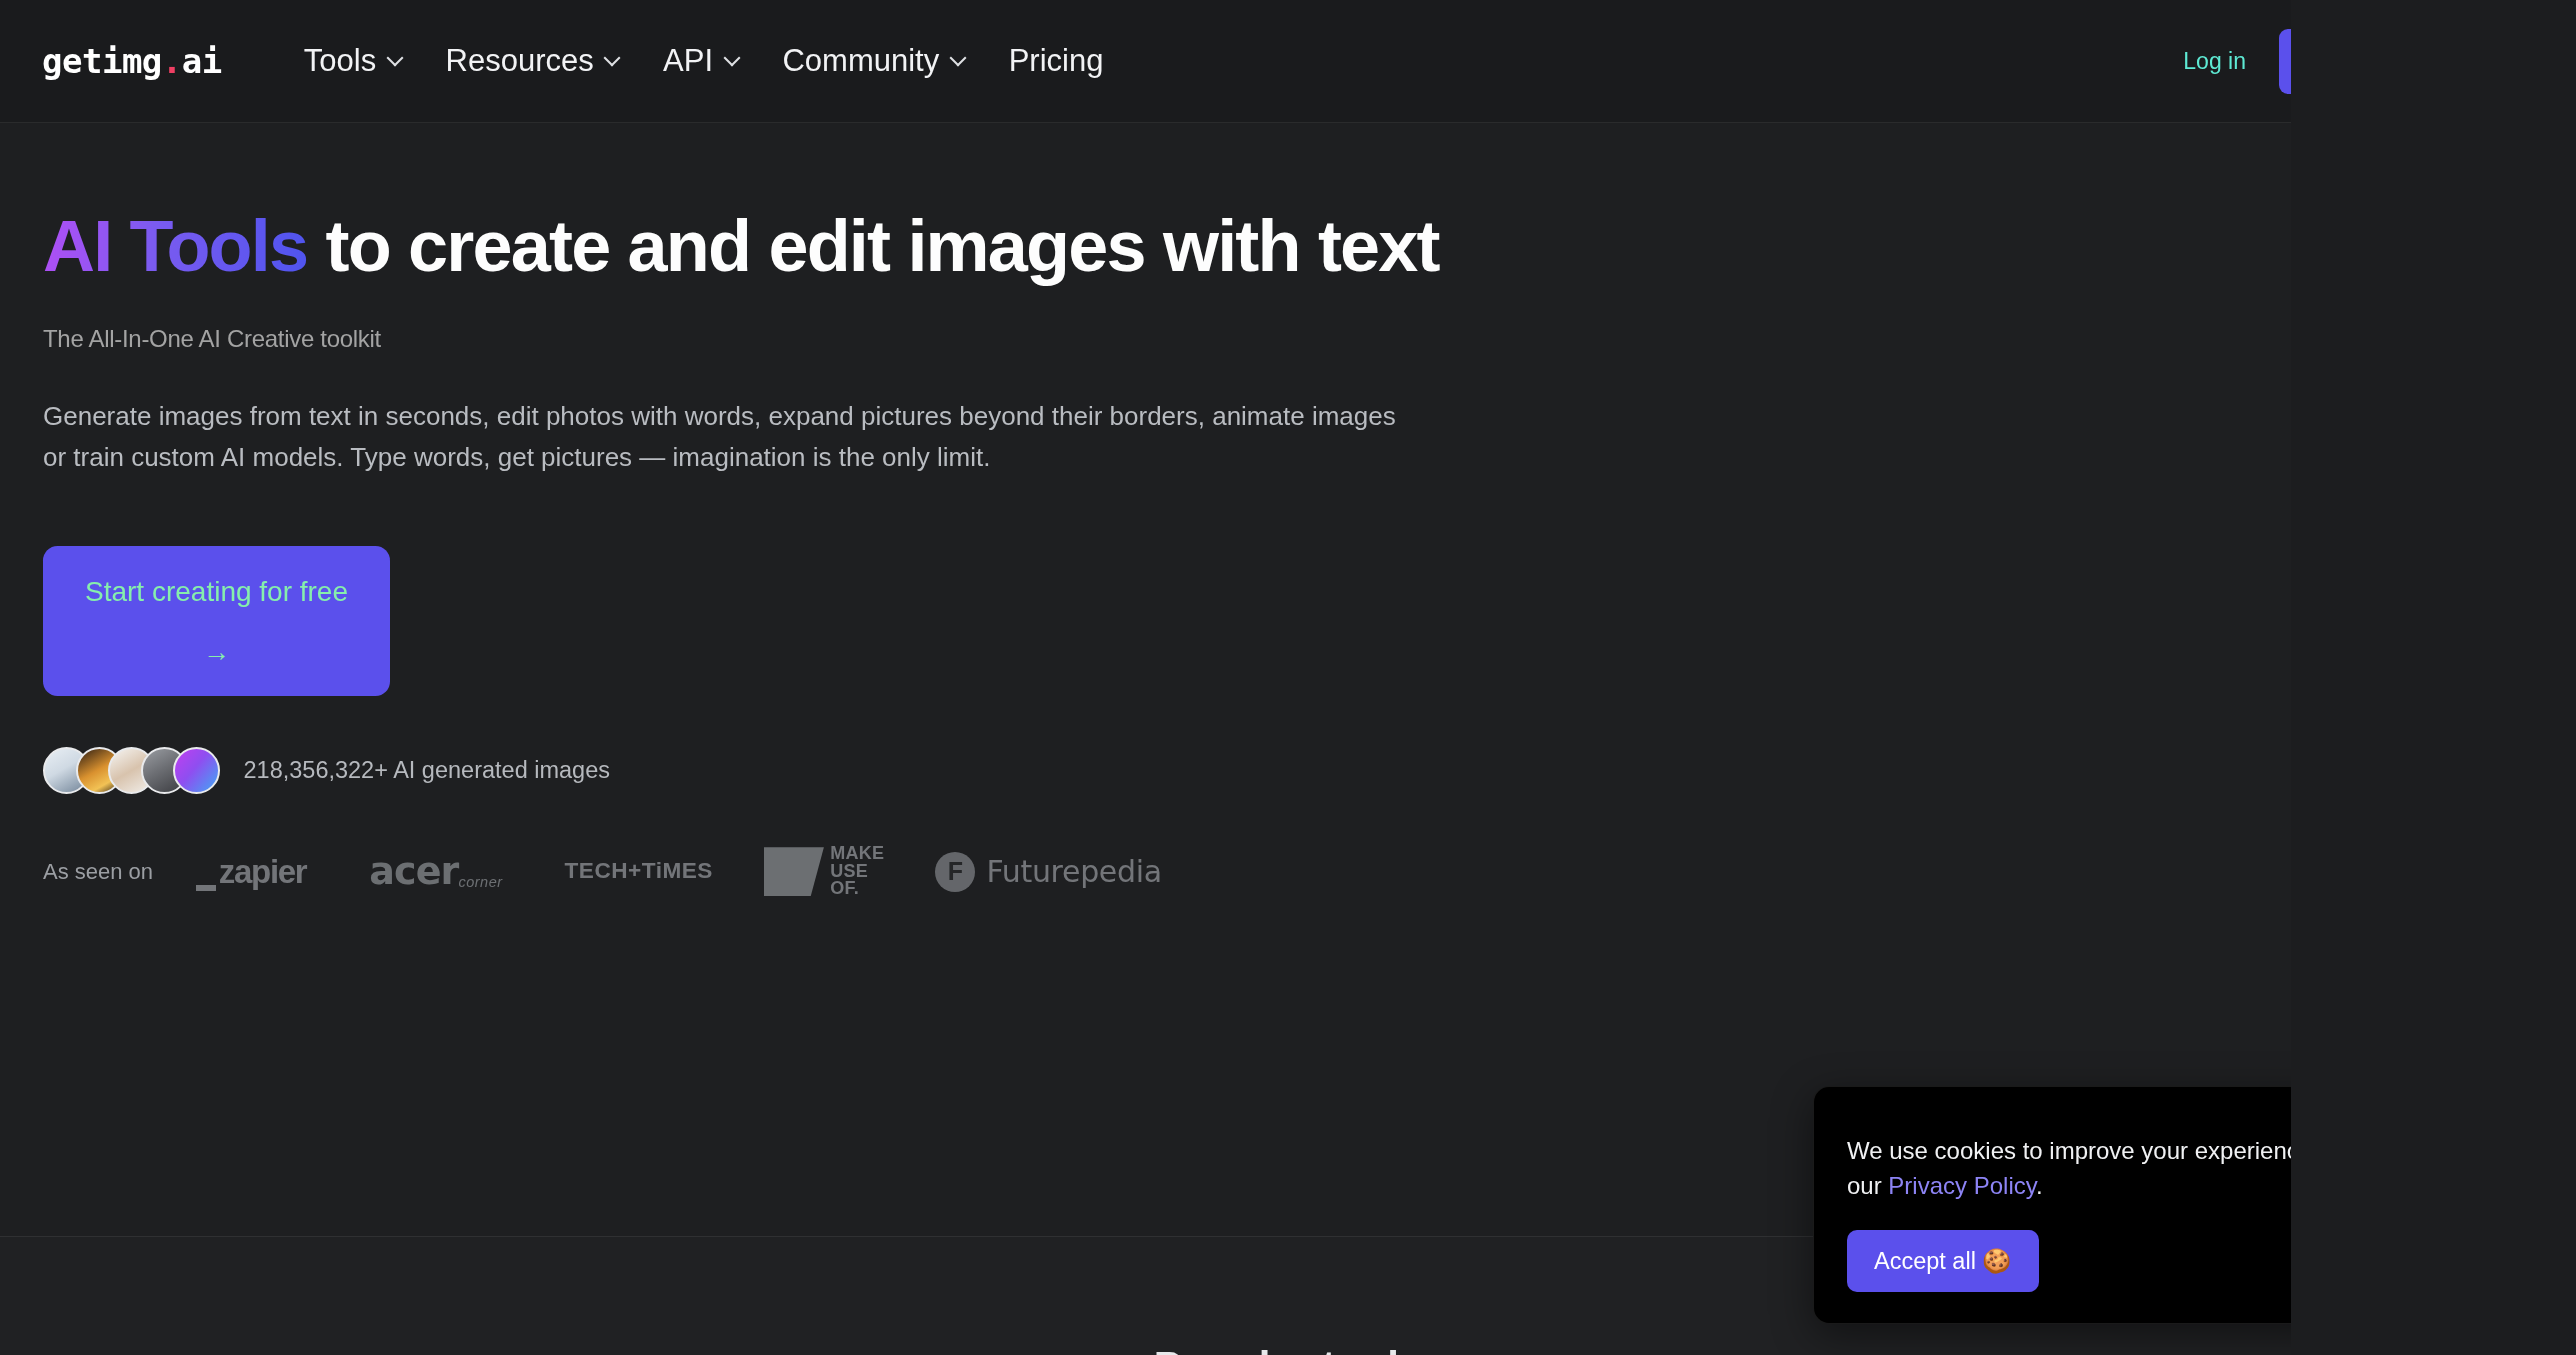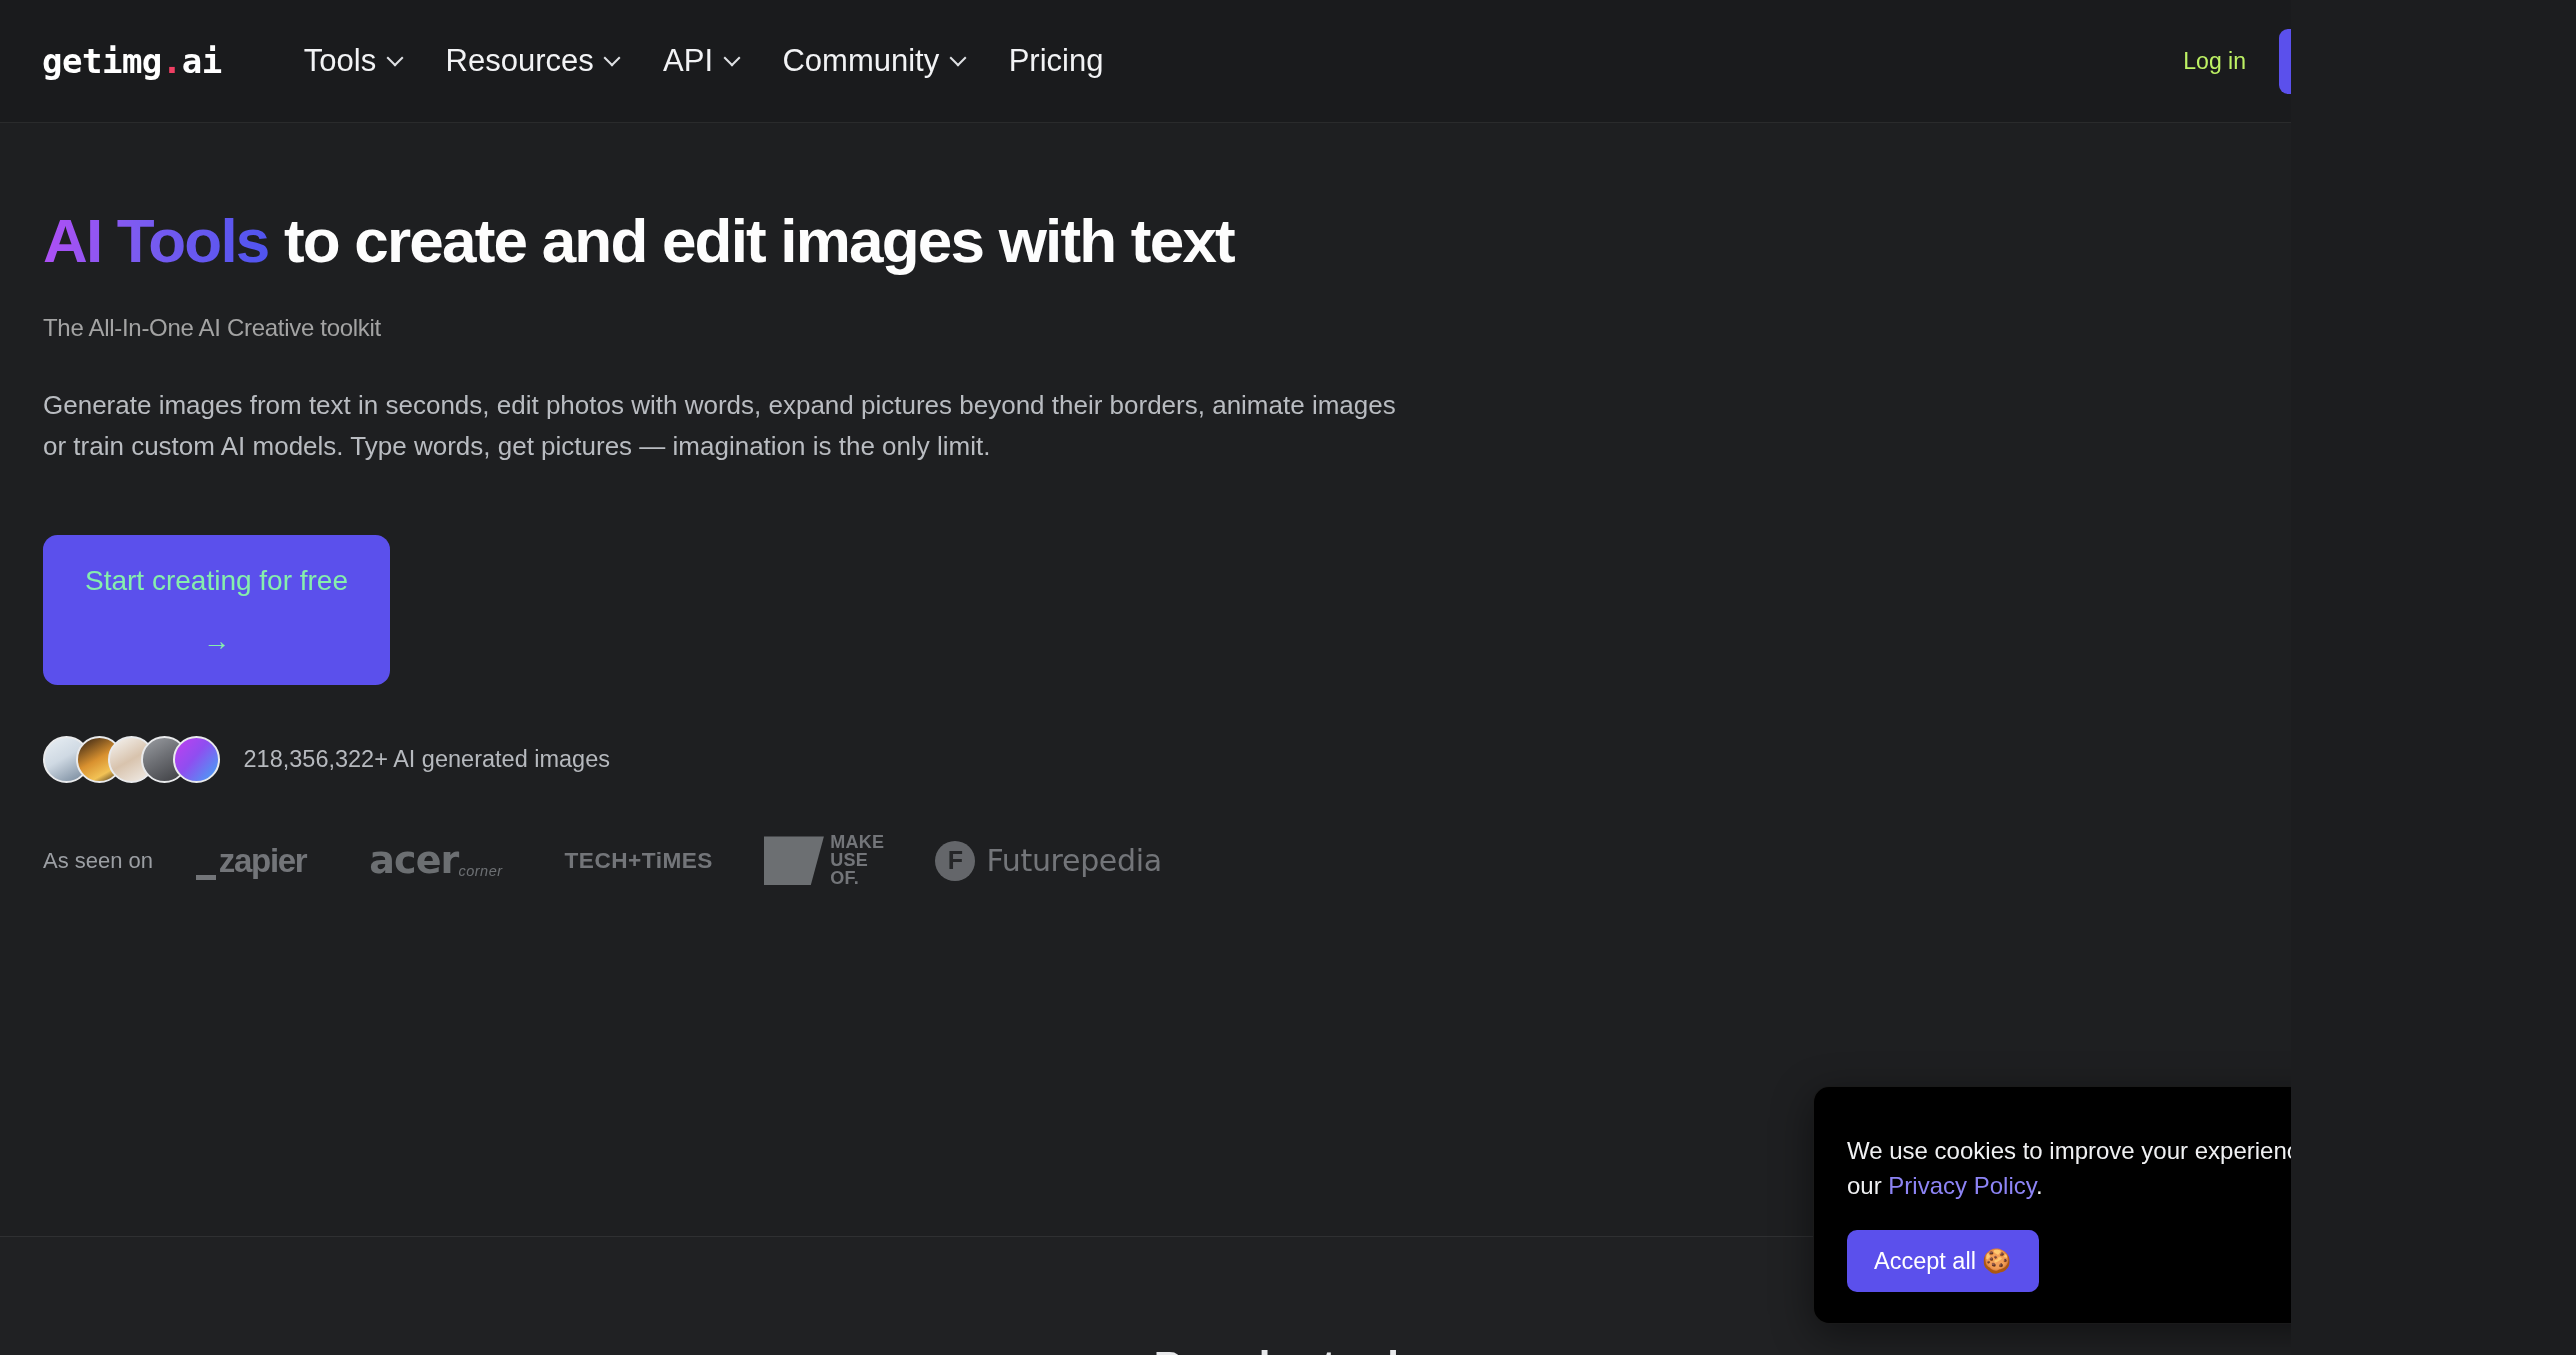--- a/index.html
+++ b/index.html
@@ -24,27 +24,27 @@
   .logo { font-family: "DejaVu Sans Mono", "Liberation Mono", monospace; font-size: 34px; font-weight: 700;
     color: #fff; letter-spacing: -0.5px; line-height: 1; margin-right: 60px; white-space: nowrap; }
   .logo .dot { color: #ef3f63; }
   .nav-links { display: flex; align-items: center; gap: 0; }
   .nav-link { display: flex; align-items: center; gap: 11.8px; color: #f2f3f5; font-size: 31px;
     padding: 9px 22px; cursor: pointer; white-space: nowrap; }
   .chev { display:inline-block; width: 13.6px; height: 13.6px; position: relative; top:-2.7px; }
   .chev:before { content:""; position:absolute; left:0.9px; top:0.9px; width:10px; height:10px;
     border-right: 2.2px solid #dfe1e4; border-bottom: 2.2px solid #dfe1e4; transform: rotate(45deg); }
   .nav-right { margin-left: auto; display: flex; align-items: center; gap: 33px; }
-  .login { color: #bef264; font-size: 23px; cursor: pointer; white-space: nowrap; }
+  .login { color: #5eead4; font-size: 23px; cursor: pointer; white-space: nowrap; }
   .btn-primary { background: #5b50ec; color:#86efac; border: none; border-radius: 9px;
     font-family: "Liberation Sans", sans-serif; font-size: 23px; padding: 19px 31px; cursor: pointer; white-space: nowrap; }
 
   
   .hero { position: absolute; left: 43px; top: 208px; width: 1412px; z-index: 20; }
-  h1.headline { font-size: 62px; line-height: 1.07; font-weight: 700; color: #fdfdfd; letter-spacing: -1.8px; }
+  h1.headline { font-size: 72px; line-height: 1.07; font-weight: 700; color: #fdfdfd; letter-spacing: -1.8px; }
   .grad { background: linear-gradient(95deg,#b04ff5 0%, #7b5bf0 42%, #4f54ef 100%);
     -webkit-background-clip: text; background-clip: text; color: transparent; }
   .subtitle { margin-top: 40px; font-size: 24px; color: #a3a3a3; font-weight: 400; letter-spacing: -0.3px; }
   .lede { margin-top: 43px; font-size: 26px; line-height: 1.58; color: #b9bcc1; max-width: 1367px; }
   .cta { margin-top: 68px; display: inline-flex; align-items: center; gap: 31px;
     background: #5b50ec; color: #86efac; border: none; border-radius: 14.5px;
     font-family: "Liberation Sans", sans-serif; font-size: 28px; padding: 30px 42px; cursor: pointer; flex-direction: column; }
   .cta .arrow { font-size: 27px; line-height: 1; }
 
   

